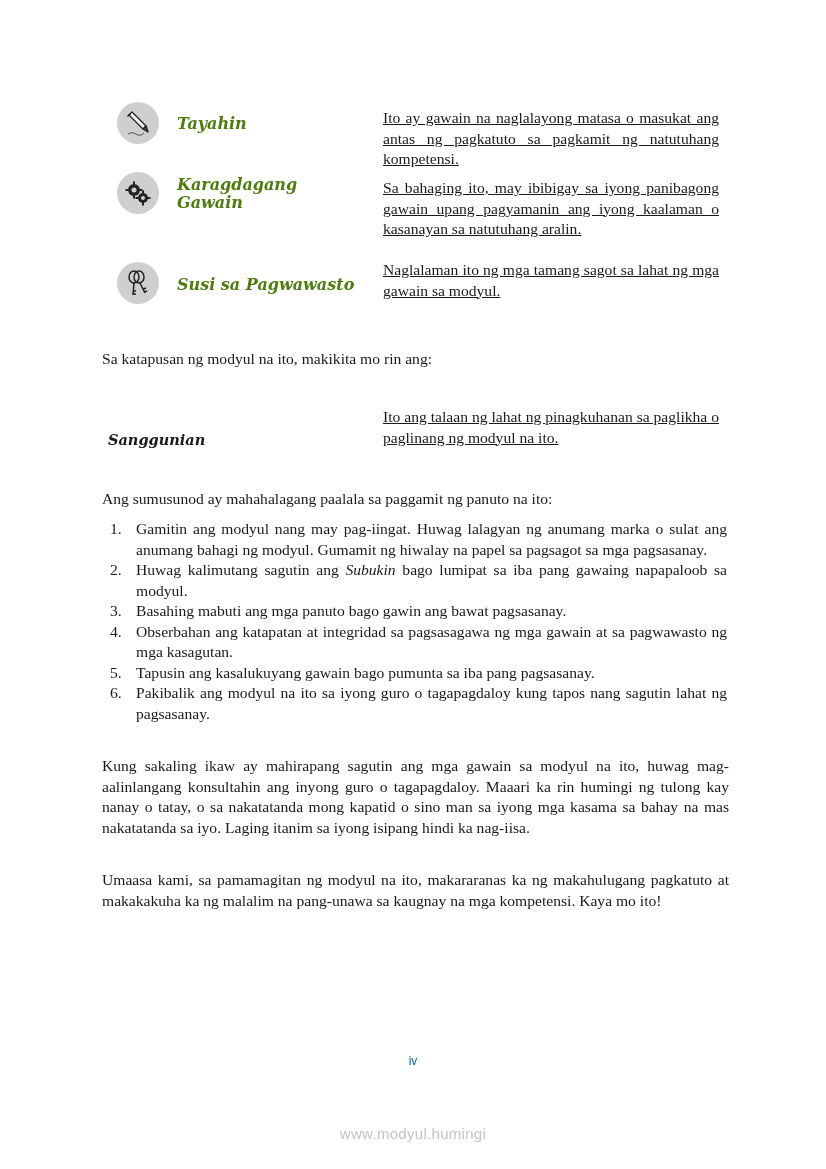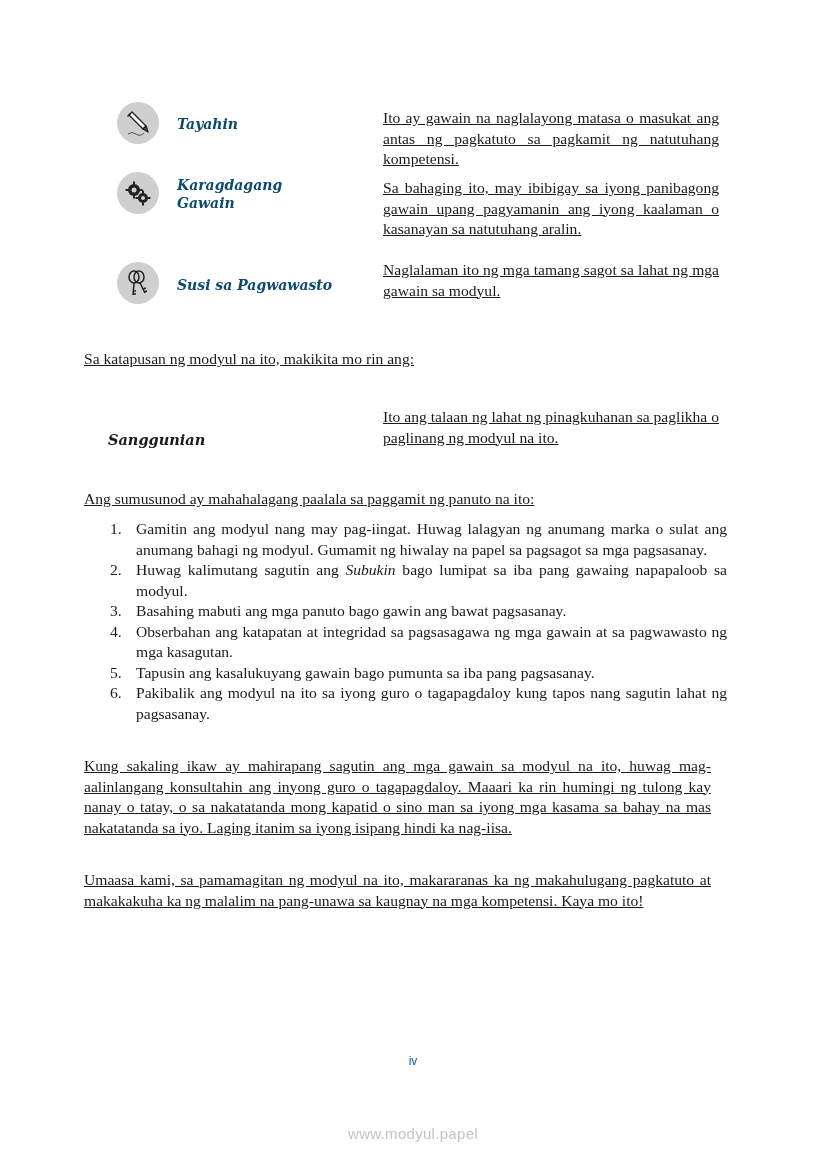--- a/index.html
+++ b/index.html
@@ -12,38 +12,37 @@
     .icon-circle {
       position: absolute; width: 42px; height: 42px; border-radius: 50%;
       background: #cfcfcf;
       display: flex; align-items: center; justify-content: center;
     }
     .icon-circle svg { width: 32px; height: 32px; }
 
     .label {
       position: absolute; left: 177px;
       font-family: "DejaVu Serif", serif;
-      font-weight: bold; font-style: italic; font-size: 14px; line-height: 18px;
-      color: #0c4a6e;
+      font-weight: bold; font-style: italic; font-size: 16px; line-height: 18px;
+      color: #4d7c0f;
     }
     .desc {
       position: absolute; left: 383px; width: 336px;
       font-family: "Liberation Serif", serif;
       font-size: 15.6px; line-height: 20.5px; text-align: justify;
       text-align-last: left;
       color: #1a1a1a;
       text-decoration: underline;
     }
 
     .para {
-      position: absolute; left: 84px; width: 627px;
+      position: absolute; left: 102px; width: 627px;
       font-family: "Liberation Serif", serif;
       font-size: 15.6px; line-height: 20.5px; text-align: justify;
       color: #1a1a1a;
-      text-decoration: underline;
     }
     .para.last-left { text-align-last: left; }
 
     .list {
       position: absolute; left: 100px; width: 627px; top: 519px;
       margin: 0; padding: 0; list-style: none;
       font-family: "Liberation Serif", serif;
       font-size: 15.6px; line-height: 20.5px;
       color: #1a1a1a;
     }
@@ -158,14 +157,14 @@
       <span class="num">6.</span>
       <span>Pakibalik ang modyul na ito sa iyong guro o tagapagdaloy kung tapos nang sagutin lahat ng pagsasanay.</span>
     </li>
   </ol>
 
   <div class="para last-left" style="top:756px;">Kung sakaling ikaw ay mahirapang sagutin ang mga gawain sa modyul na ito, huwag mag-aalinlangang konsultahin ang inyong guro o tagapagdaloy. Maaari ka rin humingi ng tulong kay nanay o tatay, o sa nakatatanda mong kapatid o sino man sa iyong mga kasama sa bahay na mas nakatatanda sa iyo. Laging itanim sa iyong isipang hindi ka nag-iisa.</div>
 
   <div class="para last-left" style="top:870px;">Umaasa kami, sa pamamagitan ng modyul na ito, makararanas ka ng makahulugang pagkatuto at makakakuha ka ng malalim na pang-unawa sa kaugnay na mga kompetensi. Kaya mo ito!</div>
 
   <div class="page-number">iv</div>
-  <div class="watermark">www.modyul.papel</div>
+  <div class="watermark">www.modyul.humingi</div>
 </div>
 
 </body></html>

